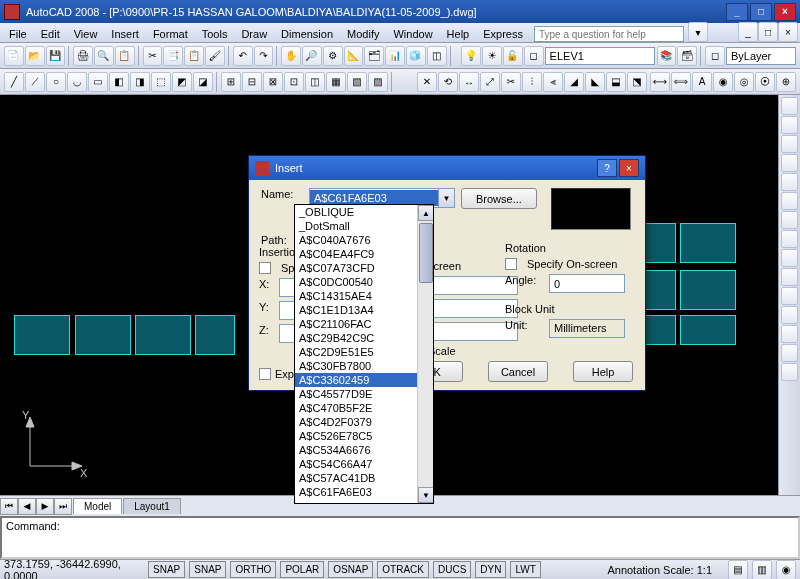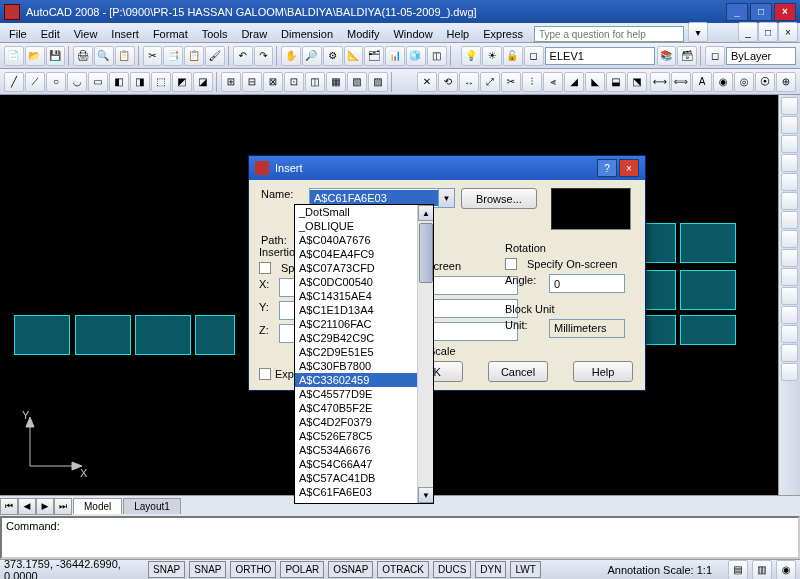--- a/index.html
+++ b/index.html
@@ -305,22 +305,22 @@
     <div style="position:absolute;right:12px;bottom:8px;display:flex;gap:25px">
       <div class="btn" style="width:60px">OK</div>
       <div class="btn" style="width:60px">Cancel</div>
       <div class="btn" style="width:60px">Help</div>
     </div>
   </div>
 </div>
 
 <div class="dropdown">
   <div id="dditems">
+      <div class="ditem">_OBLIQUE</div>
       <div class="ditem">_DotSmall</div>
-      <div class="ditem">_OBLIQUE</div>
       <div class="ditem">A$C040A7676</div>
       <div class="ditem">A$C04EA4FC9</div>
       <div class="ditem">A$C07A73CFD</div>
       <div class="ditem">A$C0DC00540</div>
       <div class="ditem">A$C14315AE4</div>
       <div class="ditem">A$C1E1D13A4</div>
       <div class="ditem">A$C21106FAC</div>
       <div class="ditem">A$C29B42C9C</div>
       <div class="ditem">A$C2D9E51E5</div>
       <div class="ditem">A$C30FB7800</div>

